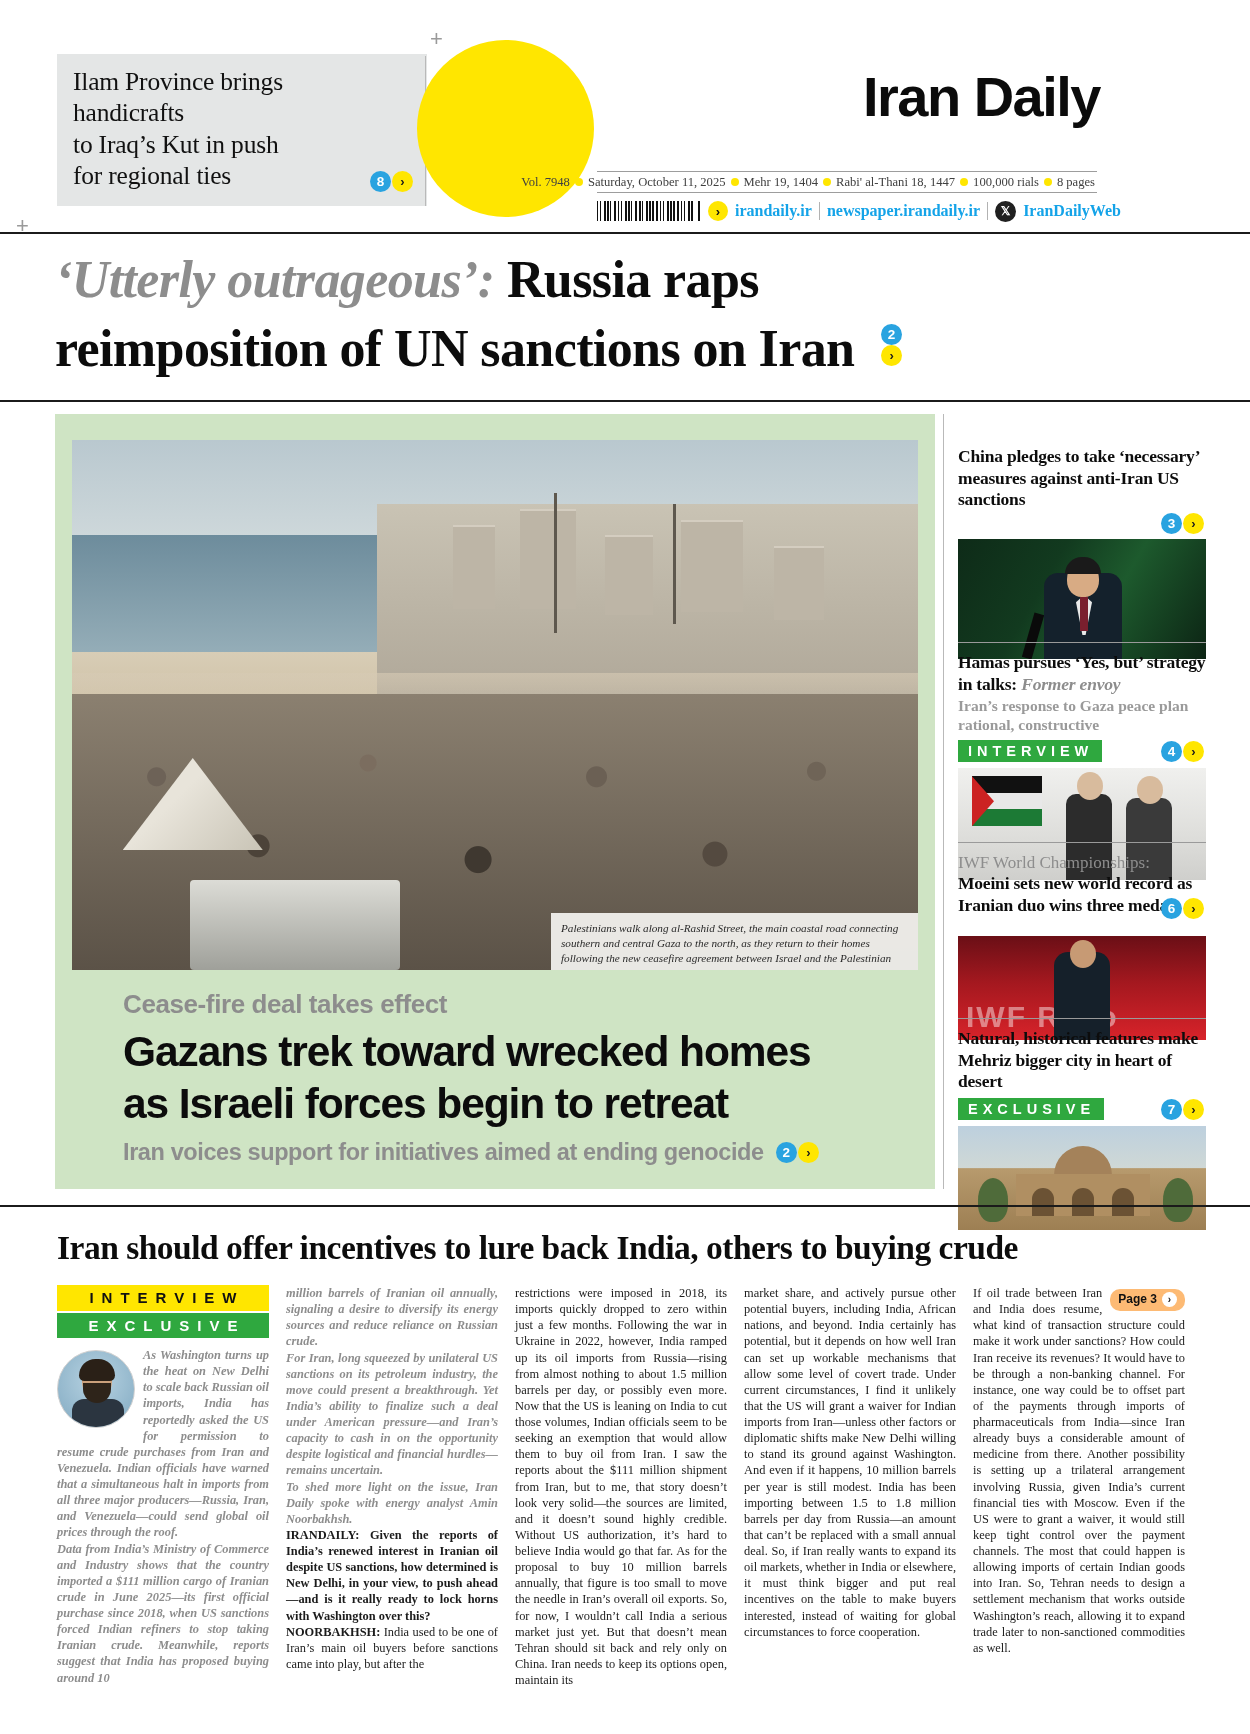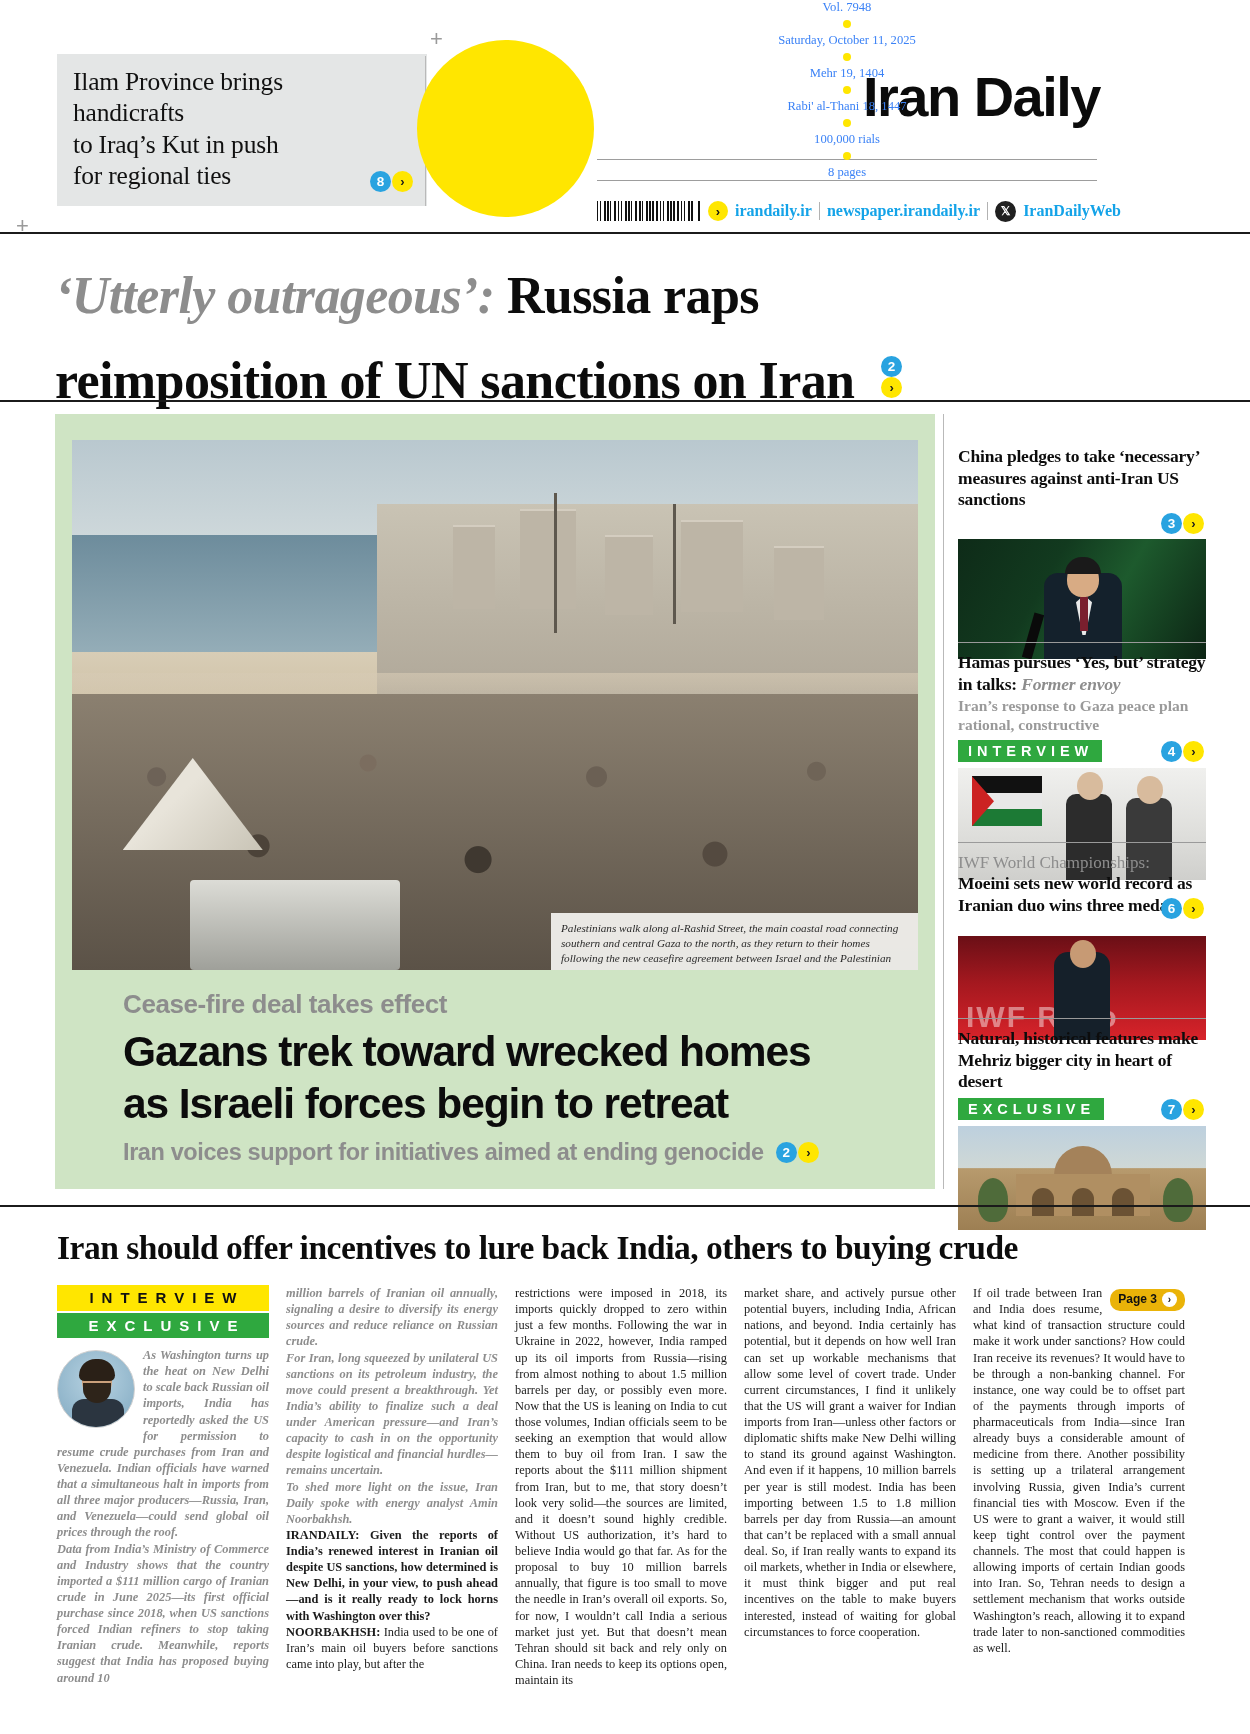--- a/index.html
+++ b/index.html
@@ -52,25 +52,25 @@
   }
 
   .masthead {
     position:absolute; left:600px; top:48px; width:500px; height:100px;
     font-family:Liberation Sans, sans-serif; font-weight:bold;
     font-size:56px; line-height:98px; letter-spacing:-1.5px;
     color:#0b0b0b; text-align:right; white-space:nowrap;
   }
 
   .infoline {
-    position:absolute; left:597px; top:159px; width:500px; height:22px;
+    position:absolute; left:597px; top:171px; width:500px; height:22px;
     border-top:1px solid #9d9d9d; border-bottom:1px solid #9d9d9d;
     display:flex; align-items:center; justify-content:flex-end; gap:5px;
-    font-family:"Liberation Serif", serif; font-size:12.6px; color:#3b82f6;
-    white-space:nowrap; padding:0 2px;flex-direction:column;
+    font-family:"Liberation Serif", serif; font-size:12.6px; color:#404040;
+    white-space:nowrap; padding:0 2px;
   }
   .dot { width:8px; height:8px; border-radius:50%; background:#ffe600; display:inline-block; flex:0 0 auto; }
 
   .linkbar {
     position:absolute; left:597px; top:198px; width:500px; height:26px;
     display:flex; align-items:center; gap:7px;
     font-family:"Liberation Serif", serif;
   }
   .barcode { width:104px; height:20px; flex:0 0 auto;
     background:repeating-linear-gradient(90deg,#111 0 1.5px,#fff 1.5px 3px,#111 3px 4px,#fff 4px 7px,#111 7px 9px,#fff 9px 10.5px);
@@ -81,21 +81,21 @@
   .weblink { color:#14a3e8; font-weight:bold; font-size:16px; white-space:nowrap; }
   .sep { width:1px; height:18px; background:#b2b2b2; flex:0 0 auto; }
   .xicon { width:21px; height:21px; border-radius:50%; background:#202020; color:#fff;
     font-family:"Liberation Sans",sans-serif; font-size:12px; font-weight:bold;
     display:flex; align-items:center; justify-content:center; flex:0 0 auto; }
 
   .hrule-top { position:absolute; left:0; top:232px; width:1250px; height:2px; background:#1b1b1b; }
 
   
   .lead { position:absolute; left:55px; top:245px; width:1140px; }
-  .lead .l1 { font-size:52px; line-height:1.33; font-weight:bold; color:#0c0c0c; letter-spacing:-0.6px;margin-top:16px; }
+  .lead .l1 { font-size:52px; line-height:1.33; font-weight:bold; color:#0c0c0c; letter-spacing:-0.6px; }
   .lead .l1 .kicker { font-style:italic; color:#8d8d8d; font-weight:bold; }
   .lead .badge-inline { display:inline-block; margin-left:14px; vertical-align:6px; }
   .hrule-lead { position:absolute; left:0; top:400px; width:1250px; height:2px; background:#1b1b1b; }
 
   
   .mainblock {
     position:absolute; left:55px; top:414px; width:880px; height:775px;
     background:#cfe4c4;
   }
   .mainphoto {
@@ -236,21 +236,21 @@
   }
   .avatar .a-head { position:absolute; left:24px; top:14px; width:30px; height:34px; background:#caa07b; border-radius:50%; }
   .avatar .a-hair { position:absolute; left:21px; top:8px; width:36px; height:22px; background:#2a2017; border-radius:18px 18px 6px 6px; }
   .avatar .a-beard { position:absolute; left:25px; top:32px; width:28px; height:20px; background:#2e241a; border-radius:0 0 14px 14px; }
   .avatar .a-body { position:absolute; left:14px; top:48px; width:52px; height:32px; background:#2b3540; border-radius:12px 12px 0 0; }
   .ital { font-style:italic; font-weight:bold; color:#8d8d8d; }
   .q { font-weight:bold; }
   .qname { font-weight:bold; color:#1b1b1b; }
   .pagebtn {
     display:inline-flex; align-items:center; gap:5px;
-    background:#eab308; padding:3px 8px; border-radius:10px;
+    background:#fdba74; padding:3px 8px; border-radius:10px;
     font-family:"Liberation Sans",sans-serif; font-weight:bold; font-size:12px; color:#111;
     float:right; margin:4px 0 3px 8px;
   }
   .pagebtn .c { width:15px; height:15px; border-radius:50%; background:#fff; display:flex; align-items:center; justify-content:center; font-size:10px;}
 </style>
 </head>
 <body>
 
 <div class="page">
 

